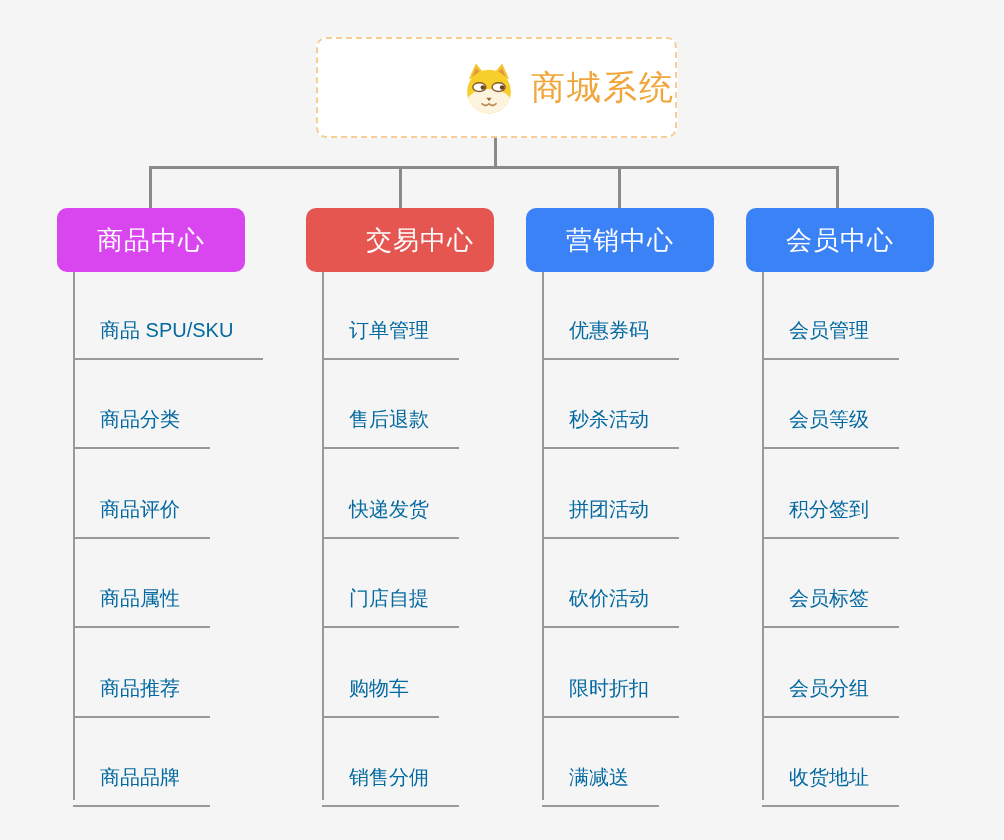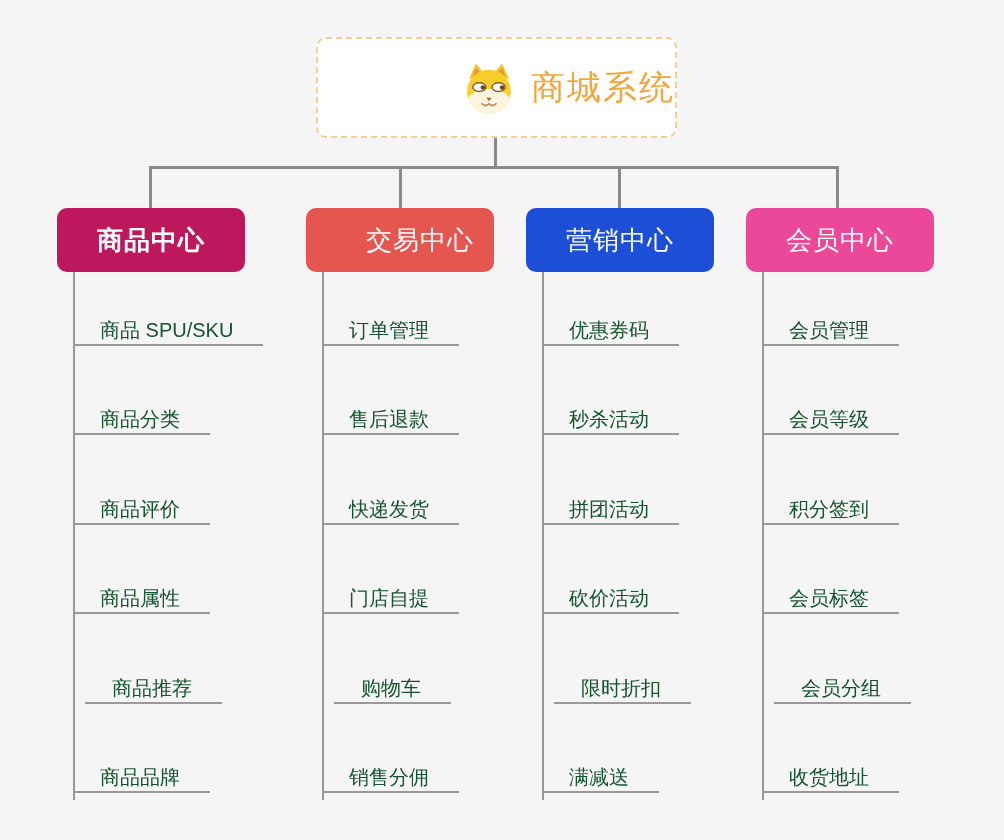--- a/index.html
+++ b/index.html
@@ -65,33 +65,33 @@
   }
   .branch-trunk {
     position: absolute;
     left: 16px; top: 64px;
     width: 2px; height: 528px;
     background: #999999;
   }
   .leaf {
     position: absolute;
     left: 16px;
-    padding: 0 30px 0 27px;
+    padding: 0 30px 14px 27px;
     font-size: 20px;
     line-height: 27px;
-    color: #14532d;
+    color: #0369a1;
     border-bottom: 2px solid #999999;
     white-space: nowrap;
     cursor: pointer;
   }
   .leaf-1 { top: 109px; }
   .leaf-2 { top: 198px; }
   .leaf-3 { top: 288px; }
   .leaf-4 { top: 377px; }
-  .leaf-5 { top: 467px; margin-left: 12px; }
+  .leaf-5 { top: 467px; }
   .leaf-6 { top: 556px; }
 
   .branch-goods     { left: 57px;  }
   .branch-trade     { left: 306px; }
   .branch-marketing { left: 526px; }
   .branch-member    { left: 746px; }
 </style>
 </head>
 <body>
 
@@ -127,21 +127,21 @@
   </div>
 
   <div class="line" style="left:494px; top:138px; width:3px; height:30px;"></div>
   <div class="line" style="left:149px; top:166px; width:690px; height:3px;"></div>
   <div class="line" style="left:149px; top:166px; width:3px; height:42px;"></div>
   <div class="line" style="left:399px; top:166px; width:3px; height:42px;"></div>
   <div class="line" style="left:618px; top:166px; width:3px; height:42px;"></div>
   <div class="line" style="left:836px; top:166px; width:3px; height:42px;"></div>
 
   <div class="branch branch-goods">
-    <div class="branch-header" style="background-color: #be185d; font-weight: bold;">商品中心</div>
+    <div class="branch-header" style="background-color: #d946ef;">商品中心</div>
     <div class="branch-trunk"></div>
     <div class="leaf leaf-1">商品 SPU/SKU</div>
     <div class="leaf leaf-2">商品分类</div>
     <div class="leaf leaf-3">商品评价</div>
     <div class="leaf leaf-4">商品属性</div>
     <div class="leaf leaf-5">商品推荐</div>
     <div class="leaf leaf-6">商品品牌</div>
   </div>
 
   <div class="branch branch-trade">
@@ -149,32 +149,32 @@
     <div class="branch-trunk"></div>
     <div class="leaf leaf-1">订单管理</div>
     <div class="leaf leaf-2">售后退款</div>
     <div class="leaf leaf-3">快递发货</div>
     <div class="leaf leaf-4">门店自提</div>
     <div class="leaf leaf-5">购物车</div>
     <div class="leaf leaf-6">销售分佣</div>
   </div>
 
   <div class="branch branch-marketing">
-    <div class="branch-header" style="background-color: #1d4ed8;">营销中心</div>
+    <div class="branch-header" style="background-color: #3b82f6;">营销中心</div>
     <div class="branch-trunk"></div>
     <div class="leaf leaf-1">优惠券码</div>
     <div class="leaf leaf-2">秒杀活动</div>
     <div class="leaf leaf-3">拼团活动</div>
     <div class="leaf leaf-4">砍价活动</div>
     <div class="leaf leaf-5">限时折扣</div>
     <div class="leaf leaf-6">满减送</div>
   </div>
 
   <div class="branch branch-member">
-    <div class="branch-header" style="background-color: #ec4899;">会员中心</div>
+    <div class="branch-header" style="background-color: #3b82f6;">会员中心</div>
     <div class="branch-trunk"></div>
     <div class="leaf leaf-1">会员管理</div>
     <div class="leaf leaf-2">会员等级</div>
     <div class="leaf leaf-3">积分签到</div>
     <div class="leaf leaf-4">会员标签</div>
     <div class="leaf leaf-5">会员分组</div>
     <div class="leaf leaf-6">收货地址</div>
   </div>
 
 </div>

